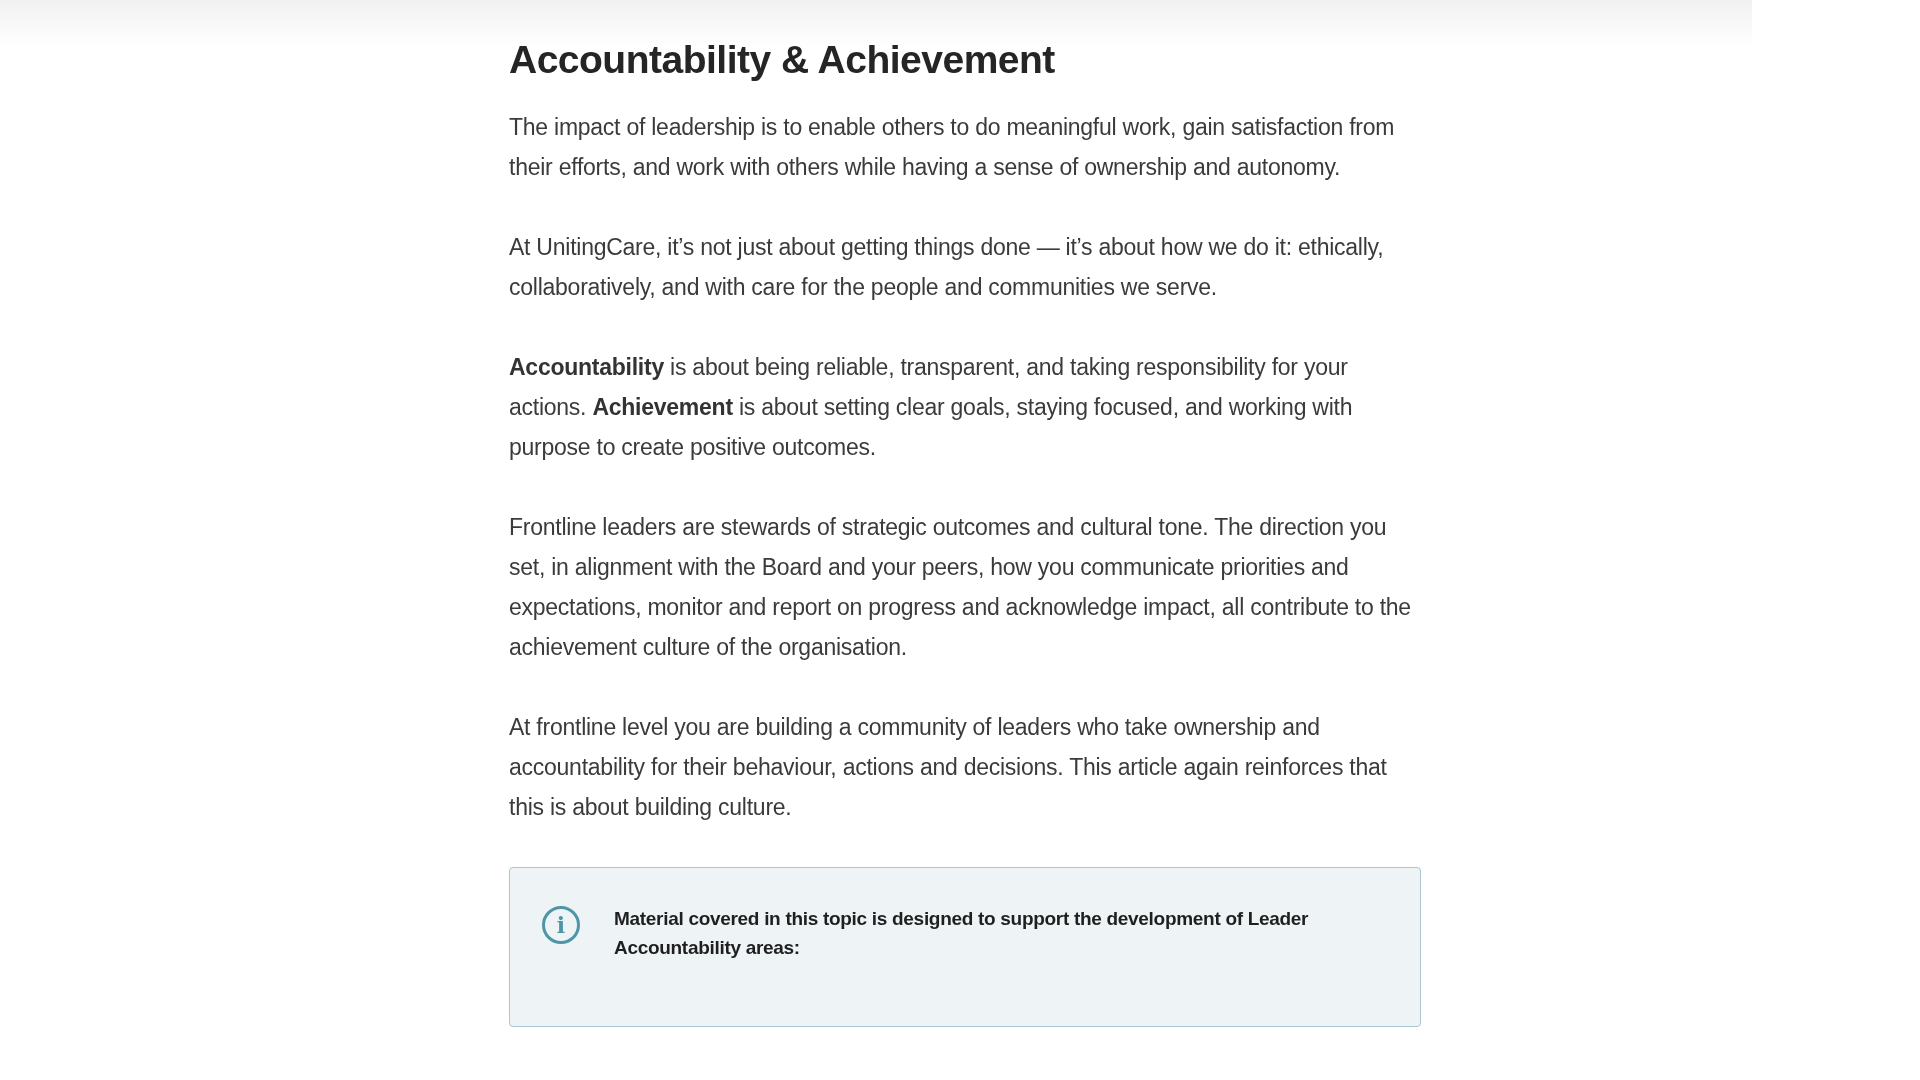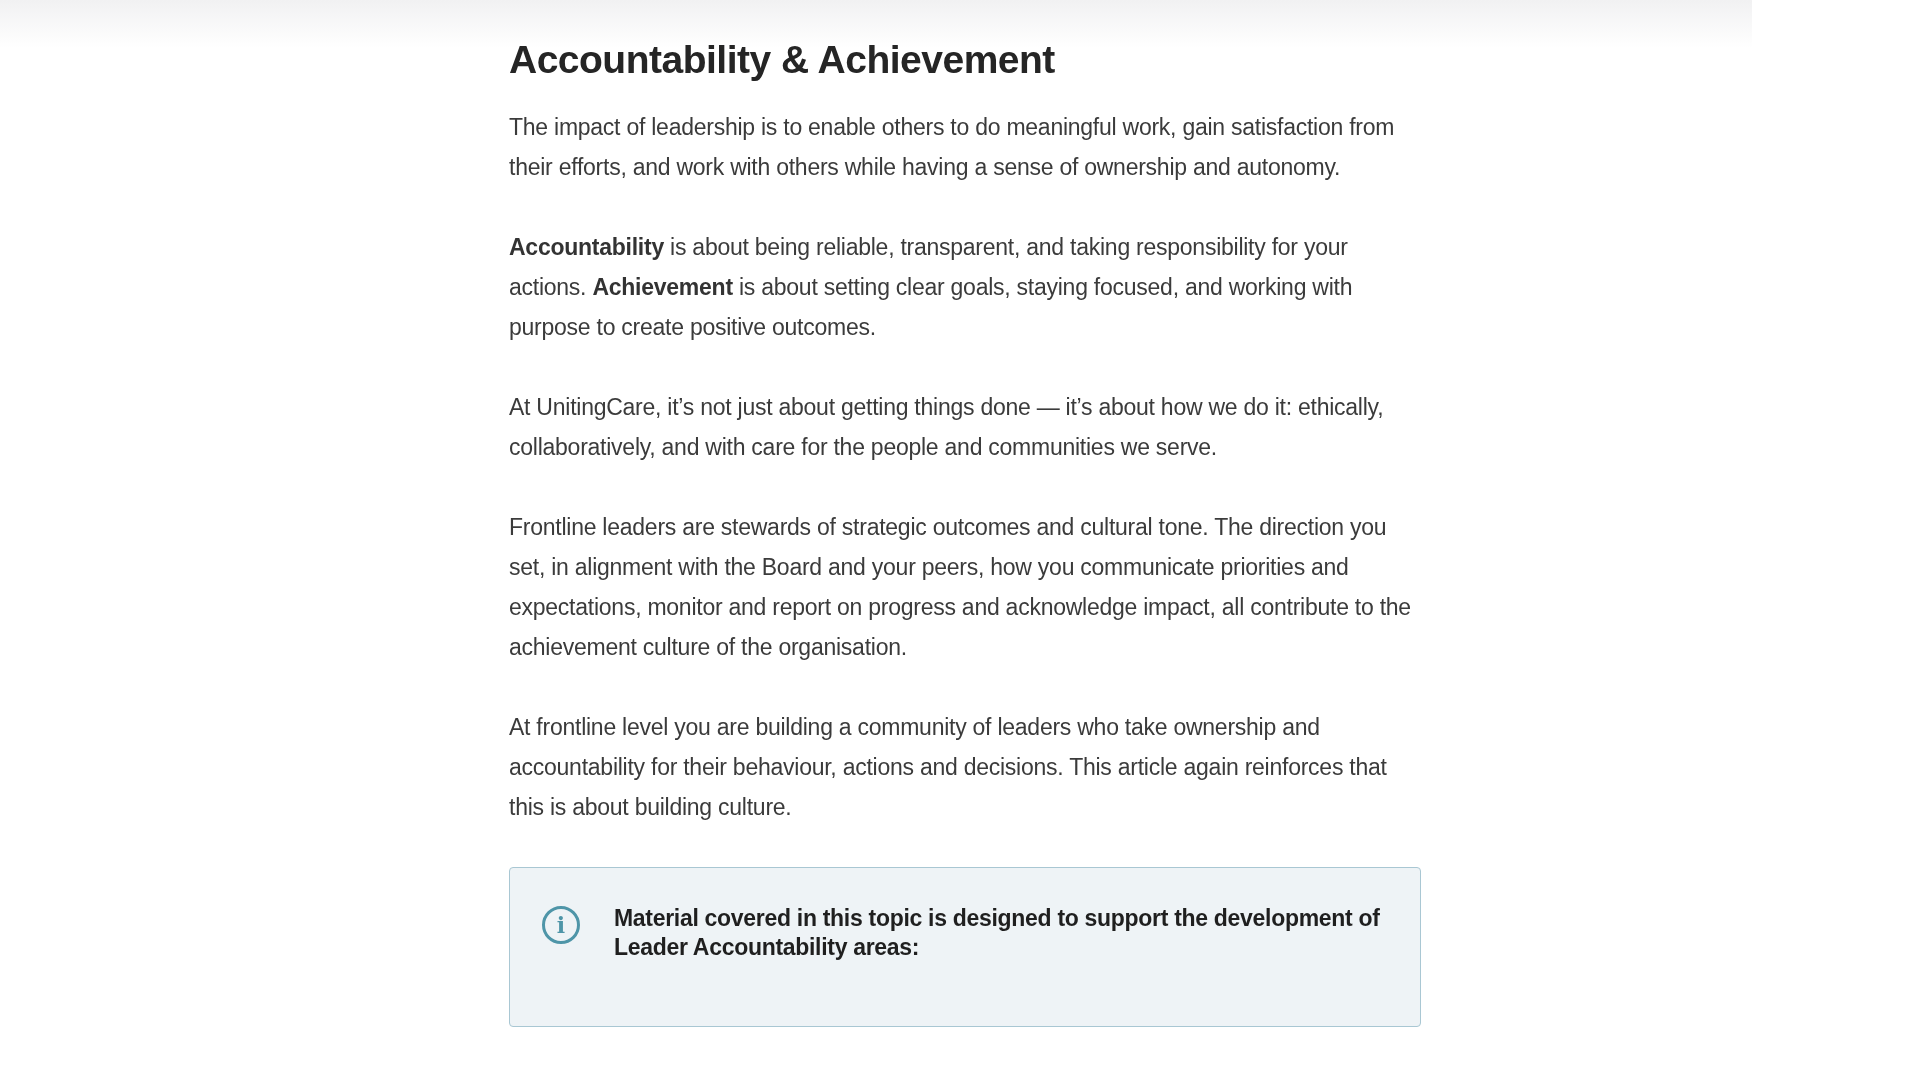--- a/index.html
+++ b/index.html
@@ -88,41 +88,41 @@
     font-size: 22px;
     line-height: 32px;
     text-align: center;
     display: block;
   }
   .callout-text {
     margin: 0 0 0 34px;
     max-width: 790px;
     font-family: "Liberation Sans", sans-serif;
     font-weight: 700;
-    font-size: 23px;
+    font-size: 19px;
     line-height: 29px;
     letter-spacing: -0.3px;
     color: #1f1f1f;
   }
 </style>
 </head>
 <body>
 
 <div class="page">
   <div class="top-fade"></div>
 
   <article class="content">
 
     <h1>Accountability &amp; Achievement</h1>
 
     <p class="body-text">The impact of leadership is to enable others to do meaningful work, gain satisfaction from their efforts, and work with others while having a sense of ownership and autonomy.</p>
 
+    <p class="body-text">At UnitingCare, it’s not just about getting things done — it’s about how we do it: ethically, collaboratively, and with care for the people and communities we serve.</p>
+
     <p class="body-text"><strong>Accountability</strong><span> is about being reliable, transparent, and taking responsibility for your actions. </span><strong>Achievement</strong><span> is about setting clear goals, staying focused, and working with purpose to create positive outcomes.</span></p>
-
-    <p class="body-text">At UnitingCare, it’s not just about getting things done — it’s about how we do it: ethically, collaboratively, and with care for the people and communities we serve.</p>
 
 
     <p class="body-text">Frontline leaders are stewards of strategic outcomes and cultural tone. The direction you set, in alignment with the Board and your peers, how you communicate priorities and expectations, monitor and report on progress and acknowledge impact, all contribute to the achievement culture of the organisation.</p>
 
     <p class="body-text">At frontline level you are building a community of leaders who take ownership and accountability for their behaviour, actions and decisions. This article again reinforces that this is about building culture.</p>
 
     <aside class="callout">
       <span class="info-icon">i</span>
       <p class="callout-text">Material covered in this topic is designed to support the development of Leader Accountability areas:</p>
     </aside>

